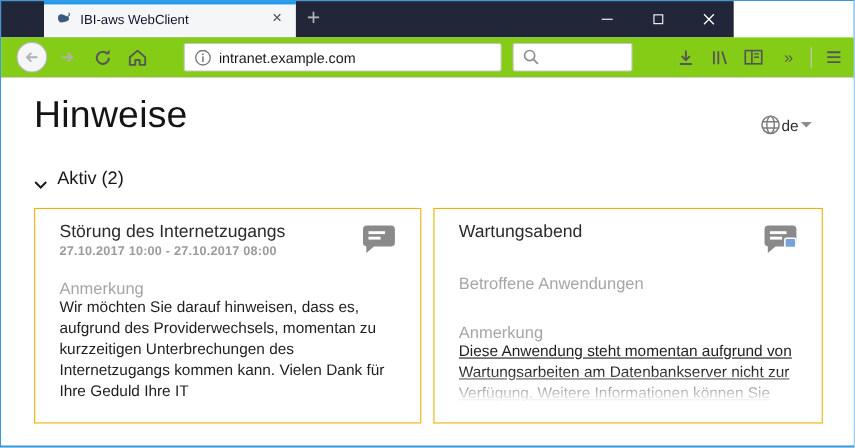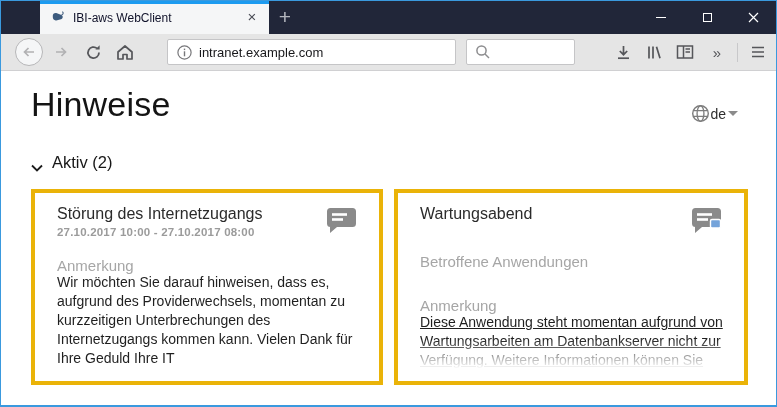--- a/index.html
+++ b/index.html
@@ -3,36 +3,36 @@
 <meta charset="utf-8">
 <style>
   * { box-sizing: border-box; margin: 0; padding: 0; }
   html,body { width:777px; height:407px; overflow:hidden; }
   body { font-family:"Liberation Sans", sans-serif; }
 
   .window{ position:relative; width:777px; height:407px; background:#fff;
            border:1px solid #3a99de; border-bottom-width:3px; }
 
   
-  .titlebar{ position:absolute; left:0; top:0; width:775px; height:33px; background:#212639; }
+  .titlebar{ position:absolute; left:0; top:0; width:666px; height:33px; background:#212639; }
   .tab{ position:absolute; left:39px; top:0; width:229px; height:33px; background:#f5f6f7; }
   .tab-stripe{ position:absolute; left:0; top:0; width:100%; height:3px; background:#1d9bf0; }
   .favicon{ position:absolute; left:10px; top:9px; width:15px; height:15px; }
   .tab-title{ position:absolute; left:33px; top:10px; font-size:12px; color:#10122a; white-space:nowrap; }
   .tab-close{ position:absolute; right:8px; top:7px; width:18px; height:18px; line-height:18px;
               text-align:center; font-size:15px; color:#4a4c55; cursor:default; }
   .newtab{ position:absolute; left:272px; top:0; width:24px; height:33px; line-height:31px;
            text-align:center; font-size:21px; font-weight:300; color:#b3b5bd; }
   .win-controls{ position:absolute; right:0; top:0; height:33px; display:flex; }
   .wc{ width:46px; height:33px; display:flex; align-items:center; justify-content:center; }
   .glyph-min{ display:block; width:10px; height:1px; background:#fff; }
   .glyph-max{ display:block; width:9px; height:9px; border:1px solid #fff; }
 
   
-  .toolbar{ position:absolute; left:0; top:33px; width:775px; height:37px; background:#e5e5e5;
+  .toolbar{ position:absolute; left:0; top:33px; width:775px; height:37px; background:#84cc16;
             border-bottom:1px solid #d0d0d2; }
   .tb-icon{ position:absolute; top:0; height:36px; display:flex; align-items:center; justify-content:center; }
   .back-circle{ left:14px; width:28px; height:28px; top:4px; border:1px solid #b6b6b8; border-radius:50%; background:#f5f6f7; }
   .urlbar{ position:absolute; left:166px; top:5px; width:289px; height:26px; background:#fff;
            border:1px solid #c5c5c7; border-radius:2px; display:flex; align-items:center; }
   .urlbar input{ border:none; outline:none; flex:1; font-family:"Liberation Sans",sans-serif;
                  font-size:13px; color:#18181b; background:transparent; }
   .url-info{ margin:0 7px 0 9px; display:flex; }
   .searchbar{ position:absolute; left:465px; top:5px; width:109px; height:26px; background:#fff;
               border:1px solid #c5c5c7; border-radius:2px; display:flex; align-items:center; }
@@ -44,21 +44,21 @@
   
   .content{ position:absolute; left:0; top:70px; width:775px; height:334px; background:#fff; }
   .page-title{ position:absolute; left:30px; top:84px; font-size:34px; font-weight:400; color:#141414; letter-spacing:.2px; }
   .lang{ position:absolute; right:38px; top:33px; display:flex; align-items:center; gap:0; }
   .lang-code{ font-size:14px; color:#2e2e2e; }
   .lang-caret{ width:0; height:0; border-left:5px solid transparent; border-right:5px solid transparent;
                border-top:5px solid #8b8b8b; margin-left:2px; }
   .section-head{ position:absolute; left:30px; top:82px; display:flex; align-items:flex-end; gap:9px; }
   .section-label{ font-size:16.5px; color:#171717; }
 
-  .card{ position:absolute; top:118px; height:196px; background:#fff; border:4px solid #eab308; }
+  .card{ position:absolute; top:118px; height:196px; background:#fff; border:1px solid #eab308; }
   .card1{ left:30px;  width:352px; }
   .card2{ left:393px; width:354px; }
   .card-title{ position:absolute; left:22px; top:12px; font-size:16px; color:#2b2b2b; }
   .card-dates{ position:absolute; left:22px; top:33px; font-size:11.5px; font-weight:700; color:#9b9b9b; letter-spacing:.2px; }
   .card-icon{ position:absolute; right:22px; top:14px; }
   .f-label{ position:absolute; left:22px; font-size:15px; color:#a6a6a6; }
   .f-value{ position:absolute; left:22px; right:20px; font-size:14px; color:#1f1f1f; line-height:19px; }
   .c1-label{ top:64px; } .c1-value{ top:80px; }
   .c2-label1{ top:60px; } .c2-value1{ top:76px; }
   .c2-label2{ top:104px; } .c2-value2{ top:120px; height:58px; overflow:hidden;

